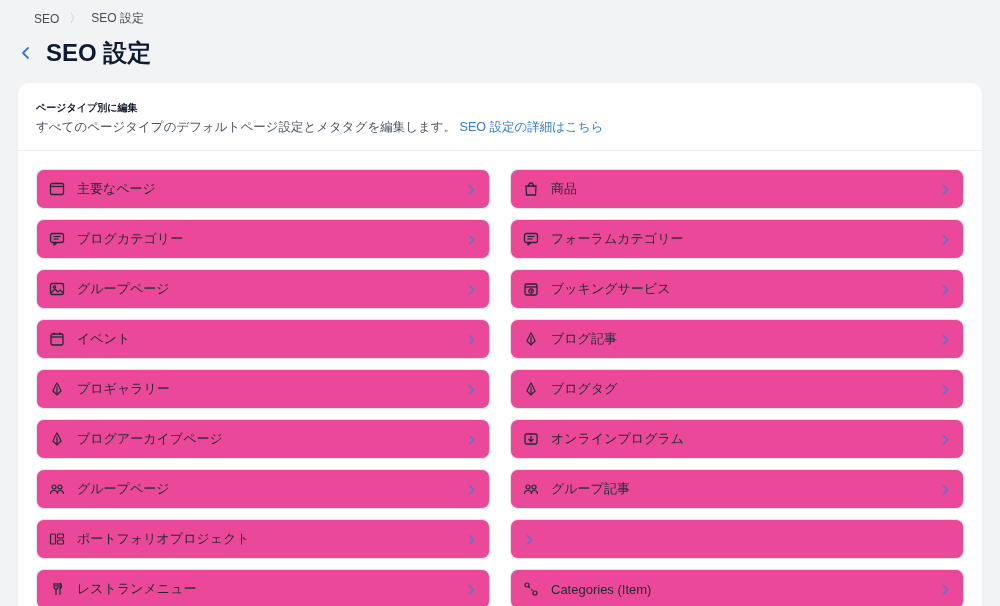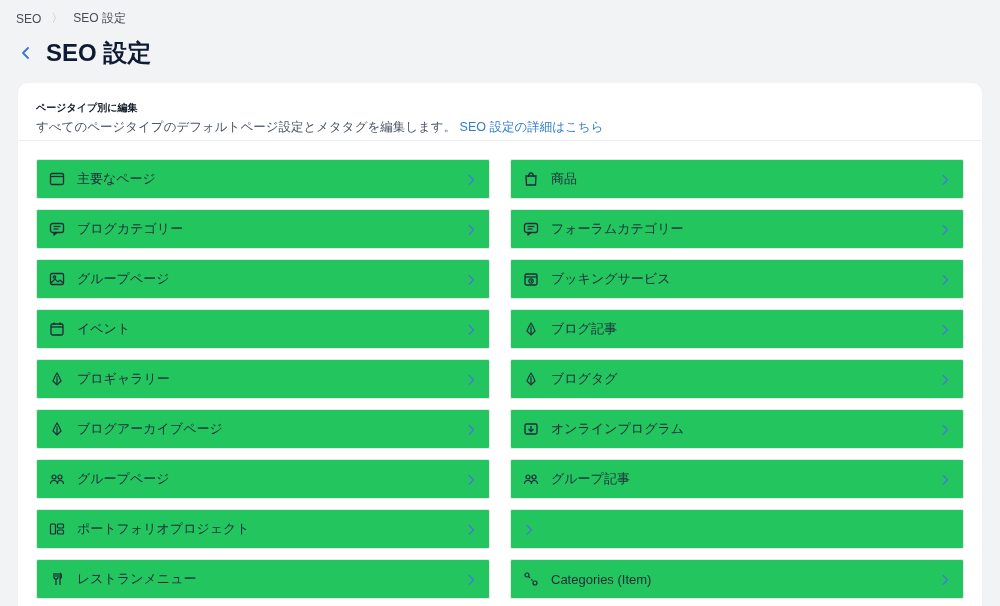--- a/index.html
+++ b/index.html
@@ -8,21 +8,21 @@
     background: #f2f3f5;
     width: 1000px;
     height: 606px;
     overflow: hidden;
     color: #1a2a3d;
   }
   .breadcrumb {
     display: flex;
     align-items: center;
     gap: 10px;
-    padding: 10px 18px 6px 16px;
+    padding: 10px 18px 6px 34px;
     font-size: 12px;
     color: #444b55;
   }
   .breadcrumb .chev {
     color: #b2b8c0;
   }
   .page-header {
     display: flex;
     align-items: center;
     gap: 12px;
@@ -48,21 +48,21 @@
   }
   .section-title {
     font-size: 10px;
     font-weight: 700;
     color: #111827;
     margin-bottom: 4px;
   }
   .section-desc {
     font-size: 12.5px;
     color: #4b5563;
-    margin-bottom: 4px;
+    margin-bottom: 14px;
   }
   .section-desc a.link {
     color: #2d7dd2;
     text-decoration: none;
     cursor: pointer;
   }
   .divider {
     height: 1px;
     background: #eceef1;
     margin: 0 -18px 18px -18px;
@@ -71,23 +71,23 @@
     display: grid;
     grid-template-columns: 1fr 1fr;
     column-gap: 20px;
     row-gap: 10px;
   }
   .row {
     display: flex;
     align-items: center;
     justify-content: space-between;
     border: 1px solid #e3e6ea;
-    border-radius: 2px;
+    border-radius: 8px;
     padding: 10px 12px;
-    background: #22c55e;
+    background: #ec4899;
     cursor: pointer;
     font-size: 13px;
     color: #1e2a3a;
   }
   .row-left {
     display: flex;
     align-items: center;
     gap: 12px;
   }
   .row-icon {

